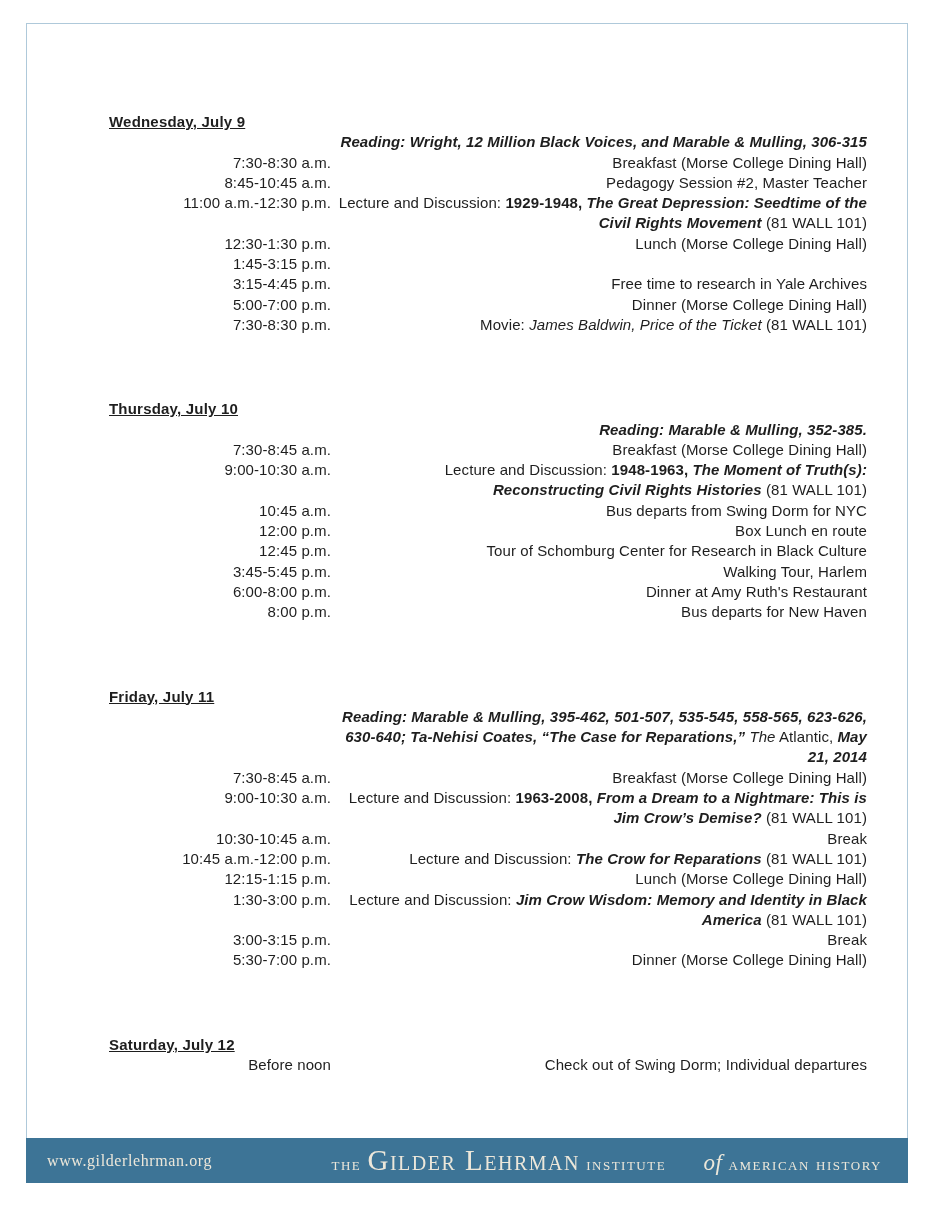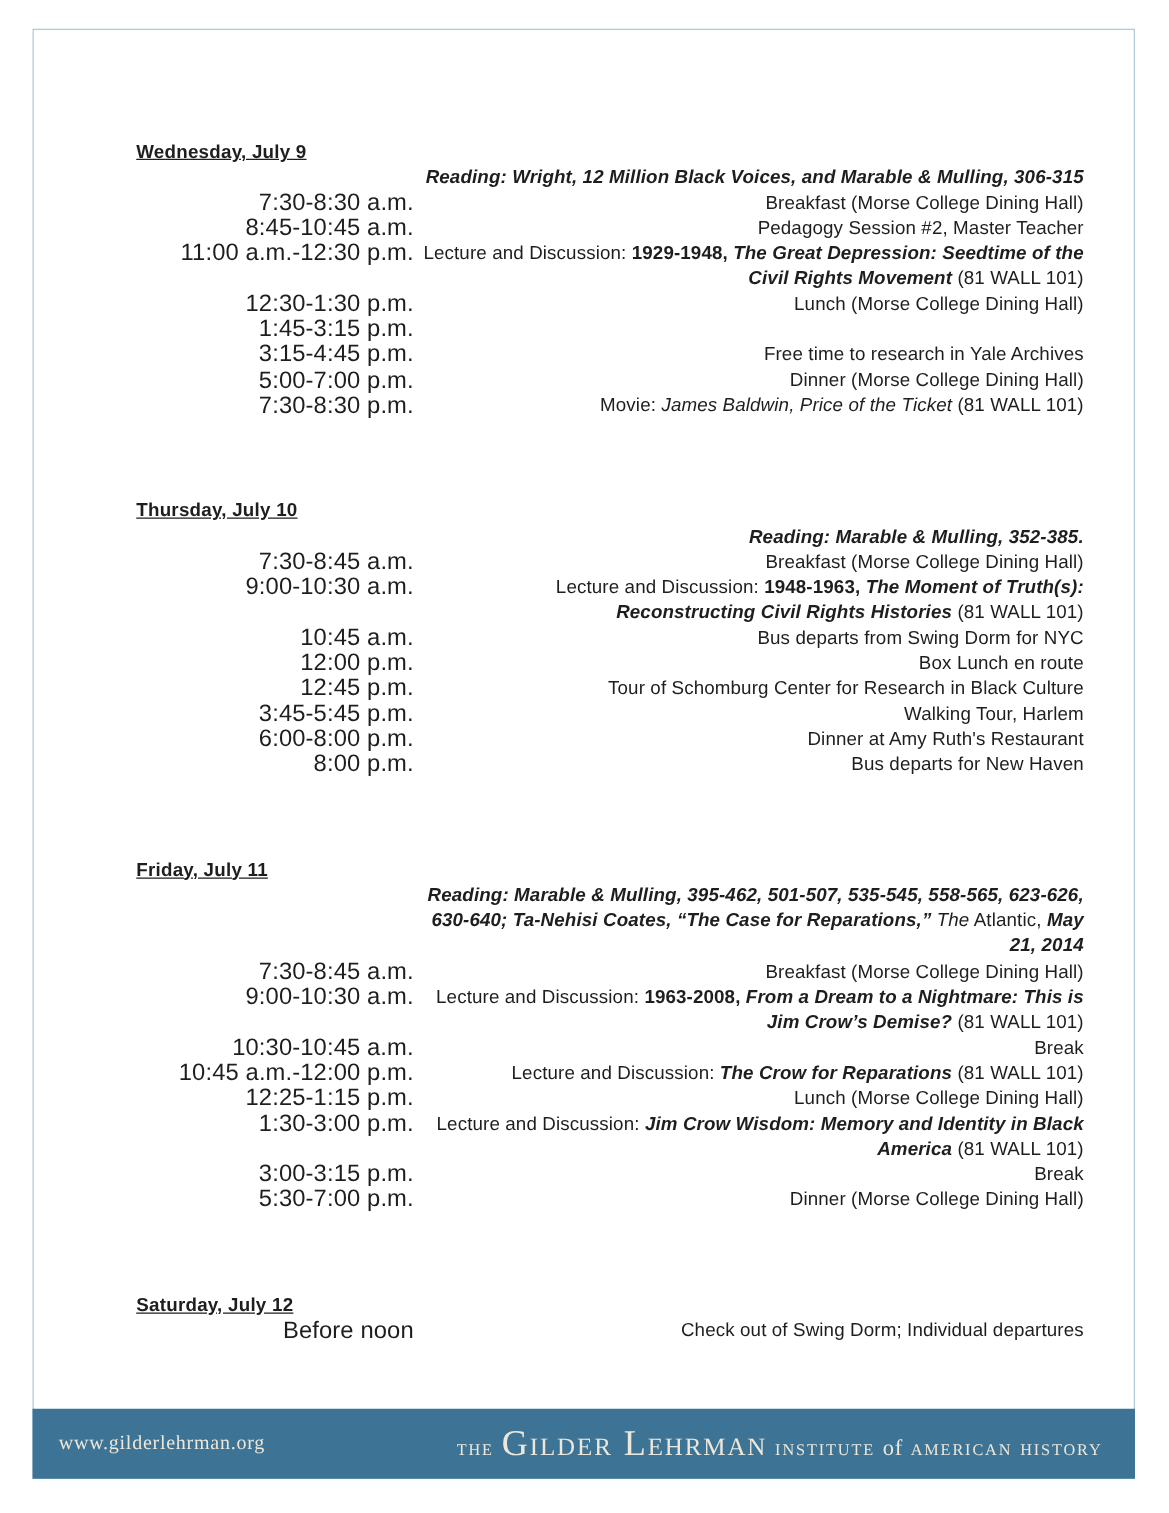--- a/index.html
+++ b/index.html
@@ -30,38 +30,38 @@
     font-size: 15px;
     line-height: 20.3px;
     font-weight: 700;
     text-decoration: underline;
     letter-spacing: 0.2px;
   }
   .schedule-row { display: flex; align-items: flex-start; text-align: right; }
   .time-cell {
     width: 222px;
     flex: 0 0 222px;
-    font-size: 19px;
+    font-size: 15px;
     line-height: 20.3px;
     letter-spacing: 0.1px;
   }
   .desc-cell {
     width: 536px;
     flex: 0 0 536px;
     font-size: 15px;
     line-height: 20.3px;
     letter-spacing: 0.1px;
   }
   .seg-b  { font-weight: 700; }
   .seg-i  { font-style: italic; }
   .seg-bi { font-weight: 700; font-style: italic; }
   .footer-bar {
     position: absolute;
     left: -1px; right: -1px; bottom: -1px;
-    height: 56px;
+    height: 45px;
     display: flex;
     align-items: center;
     justify-content: space-between;
     padding: 0 26px 0 21px;
   }
   .footer-url {
     font-family: "Liberation Serif", serif;
     font-size: 16px;
     letter-spacing: 0.6px;
   }
@@ -74,22 +74,24 @@
     text-transform: lowercase;
     font-size: 19px;
     letter-spacing: 1.5px;
   }
   .brand-lg {
     font-variant: small-caps;
     font-size: 29px;
     letter-spacing: 1.5px;
   }
   .brand-of {
-    font-size: 18px;
+    font-style: italic;
+    font-size: 23px;
     letter-spacing: 0.5px;
+    margin-left: 31px;
   }
 </style>
 </head>
 <body>
 
 <div class="page-box" style="border-color: rgb(175, 201, 218);">
   <div class="content">
       <section class="day-section">
         <div class="day-heading">Wednesday, July 9</div>
         <div class="schedule-row">
@@ -183,21 +185,21 @@
         </div>
         <div class="schedule-row">
           <div class="time-cell">10:30-10:45 a.m.</div>
           <div class="desc-cell"><span>Break</span></div>
         </div>
         <div class="schedule-row">
           <div class="time-cell">10:45 a.m.-12:00 p.m.</div>
           <div class="desc-cell"><span>Lecture and Discussion:  </span><span class="seg-bi">The Crow for Reparations</span><span> (81 WALL 101)</span></div>
         </div>
         <div class="schedule-row">
-          <div class="time-cell">12:25-1:15 p.m.</div>
+          <div class="time-cell">12:15-1:15 p.m.</div>
           <div class="desc-cell"><span>Lunch (Morse College Dining Hall)</span></div>
         </div>
         <div class="schedule-row">
           <div class="time-cell">1:30-3:00 p.m.</div>
           <div class="desc-cell"><span>Lecture and Discussion: </span><span class="seg-bi">Jim Crow Wisdom: Memory and Identity in Black America</span><span> (81 WALL 101)</span></div>
         </div>
         <div class="schedule-row">
           <div class="time-cell">3:00-3:15 p.m.</div>
           <div class="desc-cell"><span>Break</span></div>
         </div>

